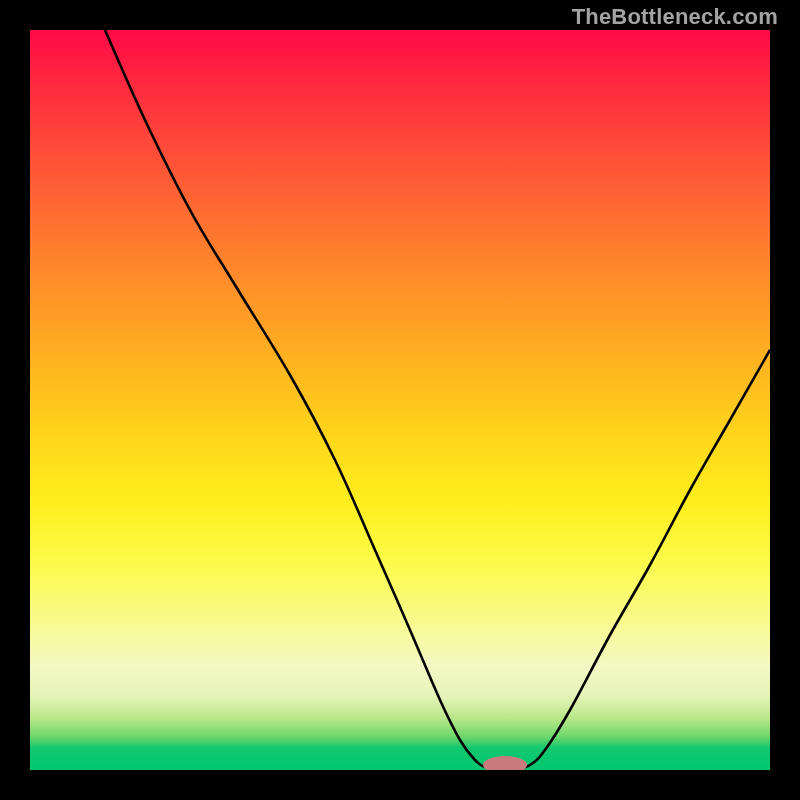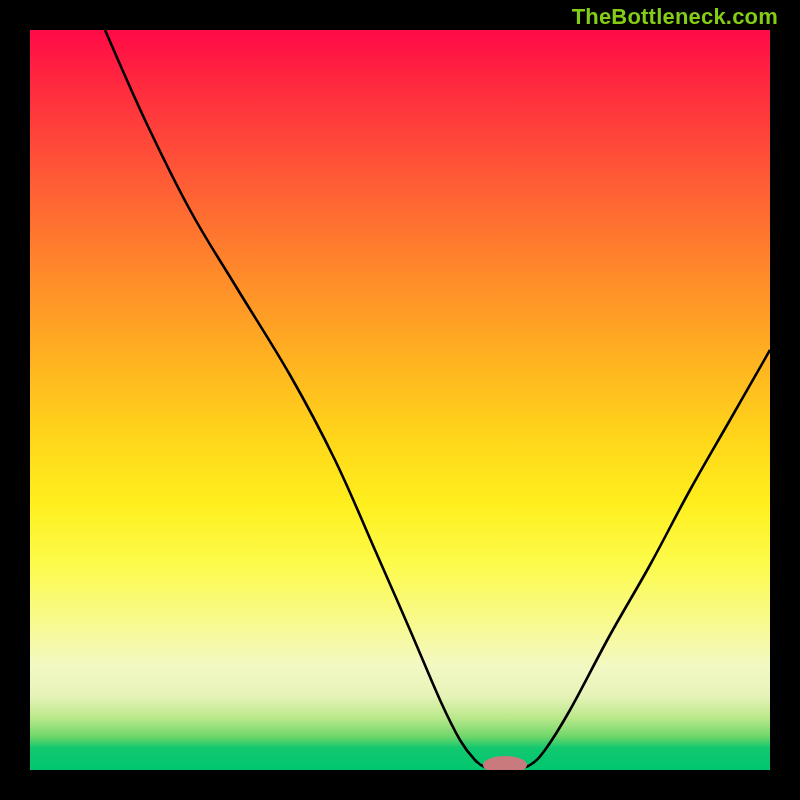--- a/index.html
+++ b/index.html
@@ -57,21 +57,21 @@
     width: 740px;
     height: 740px;
   }
   .title {
     position: absolute;
     top: 4px;
     right: 22px;
     font-family: Arial, Helvetica, sans-serif;
     font-size: 22px;
     font-weight: bold;
-    color: #84cc16;
+    color: #a3a3a3;
     letter-spacing: 0.2px;
   }
 </style>
 </head>
 <body>
 
 <div class="frame">
   <div class="plot">
     <div class="grad"></div>
     <svg class="curve-svg" viewBox="0 0 740 740" preserveAspectRatio="none">

